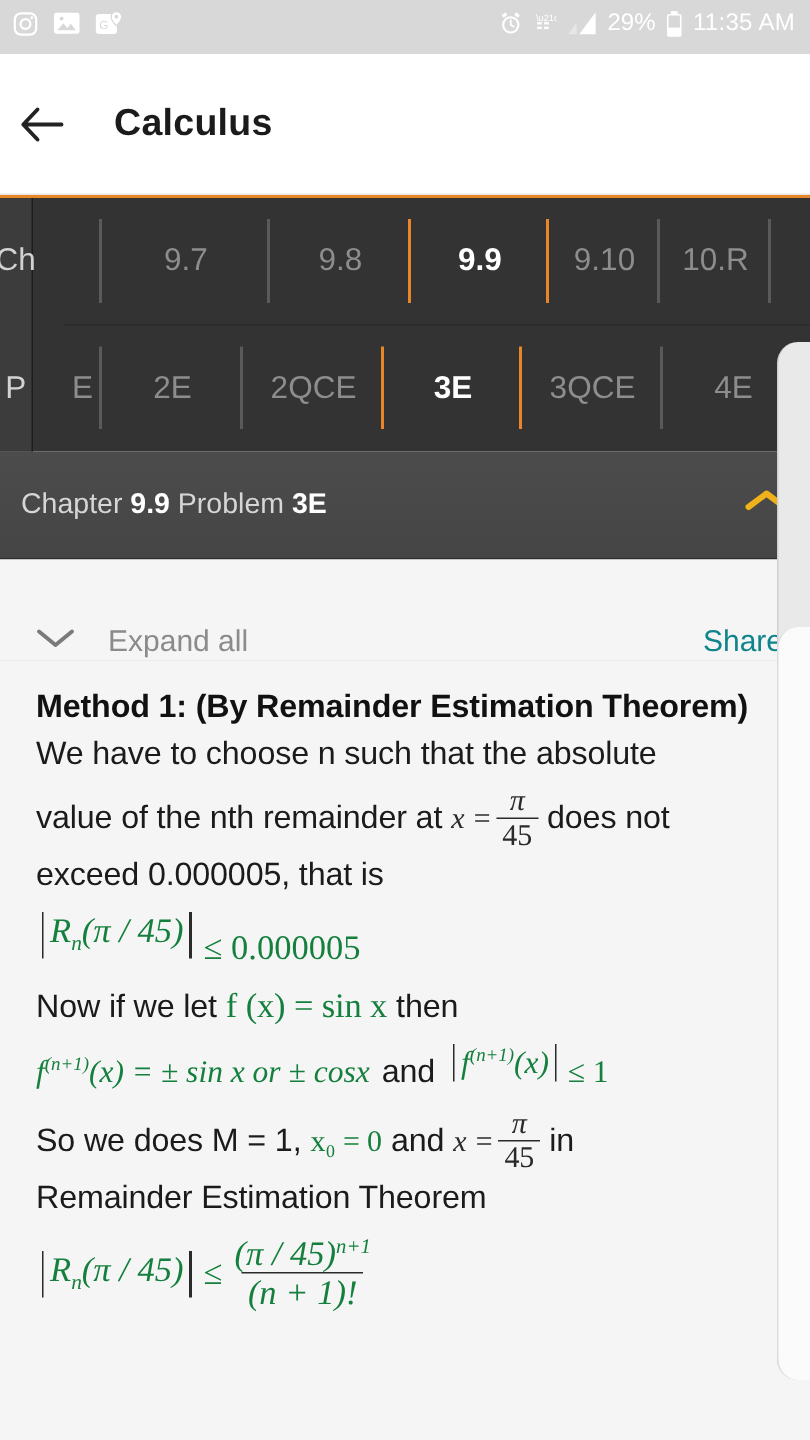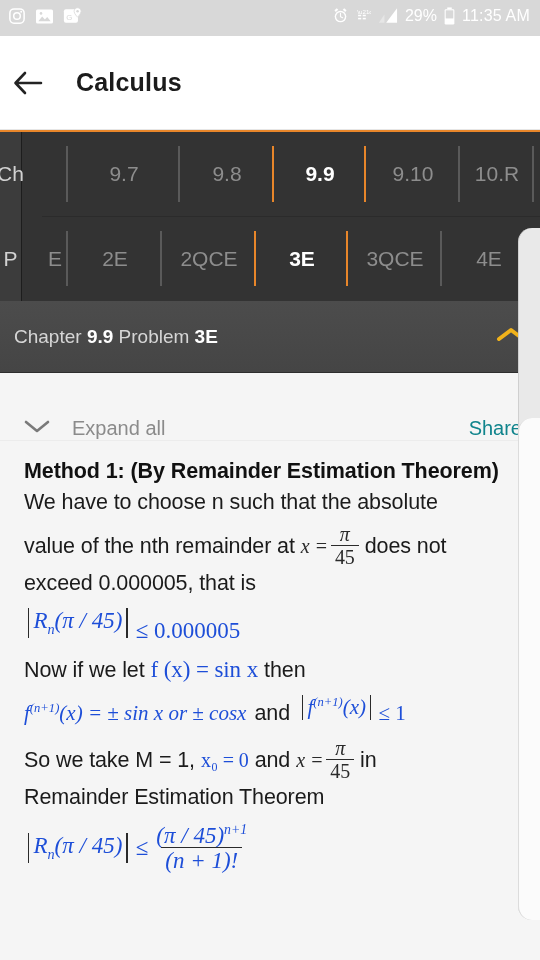--- a/index.html
+++ b/index.html
@@ -95,21 +95,21 @@
     letter-spacing: -.1px;
   }
   .ptxt { font-size: 21.5px; color: #1b1b1b; line-height: 1.42; letter-spacing: -.1px; }
 
   .mathrow { display: flex; align-items: baseline; flex-wrap: wrap; }
   .mi {
     font-family: "Liberation Serif", serif; font-style: italic;
     color: #2a2a2a; font-size: 20px;
   }
   .mn { font-family: "Liberation Serif", serif; font-style: normal; color:#2a2a2a; font-size:20px; }
-  .mblk { font-family:"Liberation Serif", serif; color:#1d4ed8; font-size: 23px; }
+  .mblk { font-family:"Liberation Serif", serif; color:#15803d; font-size: 23px; }
   .mblk .it { font-style: italic; }
 
   .frac { display:inline-flex; flex-direction:column; align-items:center; vertical-align: middle; }
   .frac .num { padding: 0 4px; line-height: 1.05; }
   .frac .den { padding: 0 4px; line-height: 1.1; border-top: 1.3px solid #2a2a2a; }
 
   .abs { display:inline-flex; align-items:stretch; }
   .abs:before, .abs:after {
     content:""; width: 1.4px; background:#2a2a2a; display:block; margin: 0 4px;
   }
@@ -211,21 +211,21 @@
     <div class="fixedcol">
       <div class="fc-cell">Ch</div>
       <div class="fc-cell">P</div>
     </div>
     <div class="tabrows">
       <div class="tabrow">
         <div class="tab" style="width:26px"></div>
         <div class="tab" style="width:112px">9.7</div>
         <div class="tab div-accent" style="width:94px">9.8</div>
         <div class="tab sel div-accent" style="width:92px">9.9</div>
-        <div class="tab" style="width:94px">9.10</div>
+        <div class="tab" style="width:74px">9.10</div>
         <div class="tab" style="width:74px">10.R</div>
       </div>
       <div class="tabrow">
         <div class="tab" style="width:26px">E</div>
         <div class="tab" style="width:94px">2E</div>
         <div class="tab div-accent" style="width:94px">2QCE</div>
         <div class="tab sel div-accent" style="width:92px">3E</div>
         <div class="tab" style="width:94px">3QCE</div>
         <div class="tab" style="width:94px">4E</div>
       </div>
@@ -293,21 +293,21 @@
       <span class="ptxt" style="margin:0 8px">and</span>
       <span class="mblk mathrow" style="font-size:21px">
         <span class="abs">
             <span><span class="it">f</span><sup class="msup">(n+1)</sup><span class="it">(x)</span></span>
           </span>
         <span style="margin-left:3px">≤ 1</span>
       </span>
     </div>
 
     <div class="ptxt mathrow" style="margin-top:10px">
-      <span>So we take M = 1,</span>
+      <span>So we does M = 1,</span>
       <span class="mblk it inline-eq" style="font-size:20px">x₀ = 0</span>
       <span>and</span>
       <span class="inline-eq">
         <span class="mi">x =</span>
         <span class="frac mn" style="margin-left:3px">
           <span class="num mi">π</span>
           <span class="den mn">45</span>
         </span>
       </span>
       <span>in</span>

